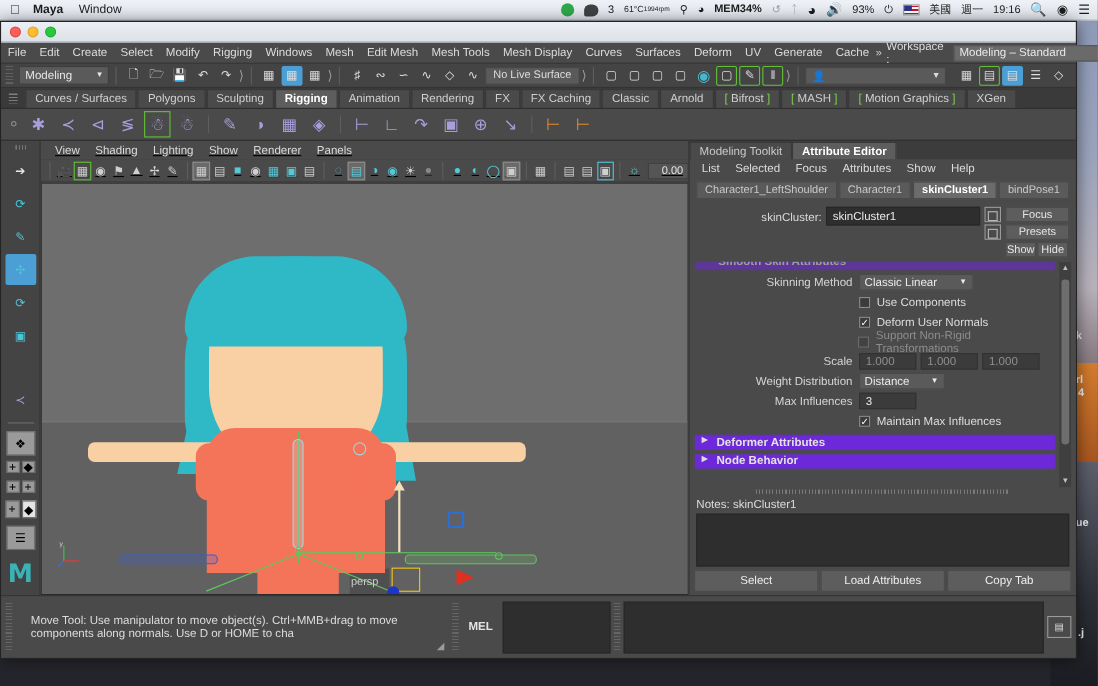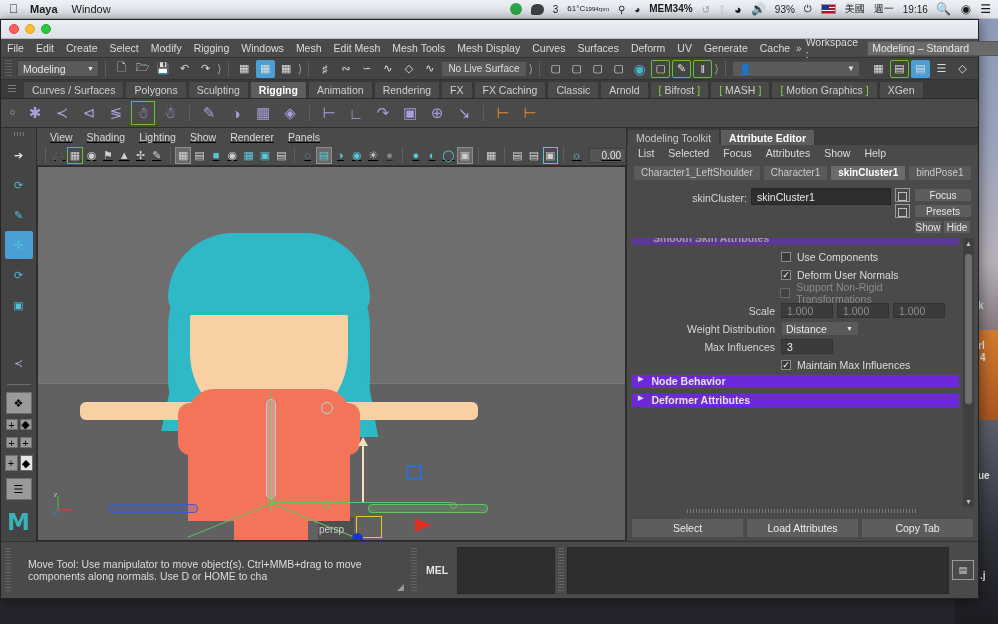--- a/index.html
+++ b/index.html
@@ -627,20 +627,27 @@
           </span>
         </div>
 
         <div id="attrscroll">
           <div style="padding-right:14px;">
             <div class="secbar" style="opacity:.55;margin-top:-7px;">
               <span class="tri">▼</span>
               <span>Smooth Skin Attributes</span>
             </div>
 
+            <div class="arow">
+              <span class="alab">Skinning Method</span>
+              <span class="combo" style="width:104px">
+                <span>Classic Linear</span>
+                <span class="carw">▼</span>
+              </span>
+            </div>
 
             <div class="arow">
               <span class="alab"></span>
               <span class="chk"></span>
               <span class="chklab">Use Components</span>
             </div>
 
             <div class="arow">
               <span class="alab"></span>
               <span class="chk">✓</span>
@@ -673,38 +680,45 @@
               <span class="alab">Max Influences</span>
               <span class="numin active" style="width:52px">3</span>
             </div>
 
             <div class="arow">
               <span class="alab"></span>
               <span class="chk">✓</span>
               <span class="chklab">Maintain Max Influences</span>
             </div>
 
+            <div class="secbar" style="margin-top:4px">
+              <span class="tri">▶</span>
+              <span>Deformer Attributes</span>
+            </div>
             <div class="secbar">
               <span class="tri">▶</span>
               <span>Node Behavior</span>
-            </div>
-            <div class="secbar" style="margin-top:4px">
-              <span class="tri">▶</span>
-              <span>Deformer Attributes</span>
             </div>
 
           </div>
           <div id="aescroll">
             <span class="au">▲</span>
             <span class="thumb"></span>
             <span class="ad">▼</span>
           </div>
         </div>
 
         <div class="dashdiv"></div>
+        <div class="notes">
+          <div class="noteslbl">
+            <span>Notes:</span>
+            <span>skinCluster1</span>
+          </div>
+          <div class="notesbox"></div>
+        </div>
 
         <div id="aefoot">
           <span class="fbtn">Select</span>
           <span class="fbtn">Load Attributes</span>
           <span class="fbtn">Copy Tab</span>
         </div>
       </div>
     </div>
   </div>
 

